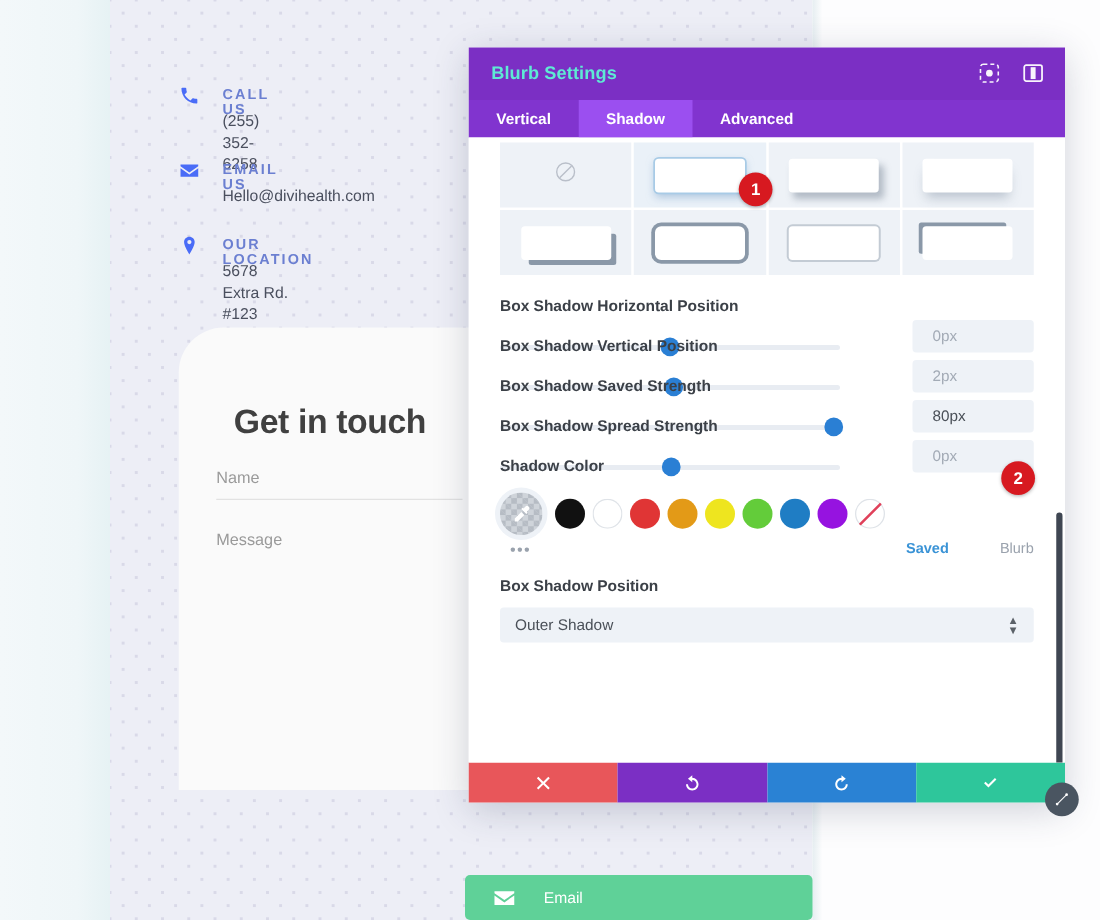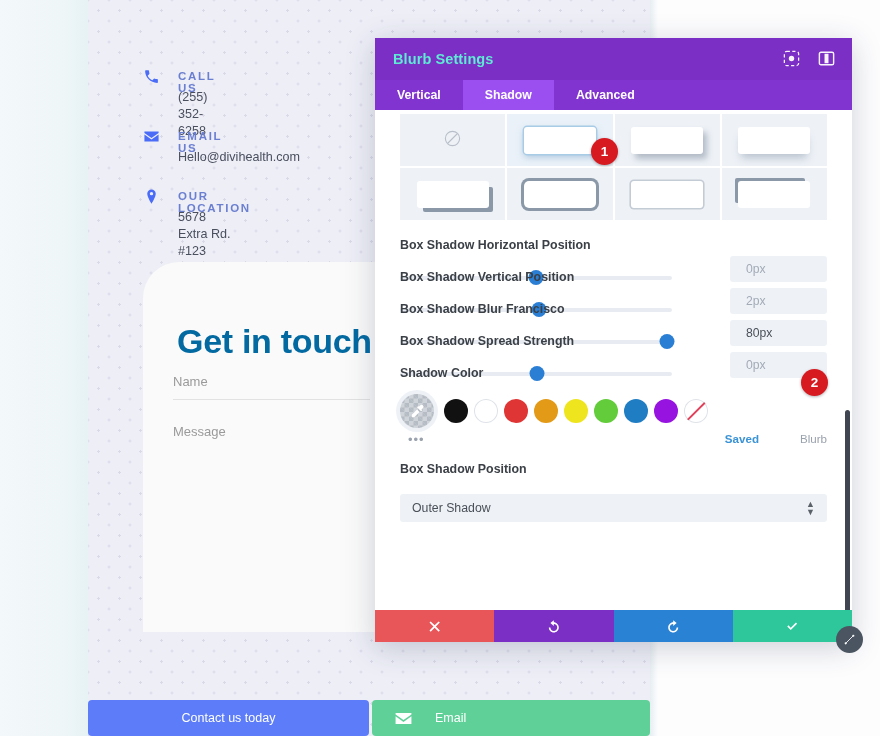--- a/index.html
+++ b/index.html
@@ -49,22 +49,22 @@
   .ci-value {
     position: absolute; left: 35px; top: 21px;
     font-size: 12.6px; color: #4a4f5e; line-height: 17px; white-space: pre-line;
   }
 
   .form-card {
     position: absolute; left: 143px; top: 262px; width: 430px; height: 370px;
     background: #fafafa; border-radius: 36px 0 0 0;
   }
   .form-title {
-    position: absolute; left: 34px; top: 60px;
-    font-size: 34px; font-weight: bold; color: #0369a1; letter-spacing: -0.3px;
+    position: absolute; left: 44px; top: 60px;
+    font-size: 27px; font-weight: bold; color: #404040; letter-spacing: -0.3px;
   }
   .form-field {
     position: absolute; left: 30px; width: 197px;
     border-bottom: 1px solid #e2e2e2;
     font-size: 13px; color: #9a9a9a; padding-bottom: 10px;
   }
   .form-field.msg { border-bottom: none; }
 
   .btn-row { position: absolute; left: 88px; top: 700px; width: 562px; height: 36px; }
   .btn {
@@ -162,21 +162,21 @@
   .sw.none::after {
     content: ""; position: absolute; left: -3px; top: 11px; width: 31px; height: 1.6px;
     background: #e0405a; transform: rotate(-45deg);
   }
   .sw-meta { position: relative; height: 18px; margin-top: 2px; }
   .dots { position: absolute; left: 8px; top: 2px; font-size: 13px; color: #9aa2ad; letter-spacing: 1px; }
   .saved { position: absolute; right: 68px; top: 2px; font-size: 11.6px; color: #3a93d6; font-weight: bold; }
   .recent { position: absolute; right: 0; top: 2px; font-size: 11.6px; color: #9aa2ad; }
 
   .selectbox {
-    margin-top: 18px; height: 28px; background: #eef2f7; border-radius: 3px;
+    margin-top: 10px; height: 28px; background: #eef2f7; border-radius: 3px;
     display: flex; align-items: center; padding: 0 12px;
     font-size: 12.3px; color: #4a5058; position: relative;
   }
   .selectbox .arrows { position: absolute; right: 12px; top: 6px; font-size: 9px; color: #5b6168; line-height: 8px; }
 
   
   .modal-footer { height: 32px; display: flex; }
   .fbtn { flex: 1; display: flex; align-items: center; justify-content: center; }
   .fbtn svg { width: 15px; height: 15px; fill: #fff; }
   .f-cancel { background: #e8565a; }
@@ -247,21 +247,20 @@
 San Francisco, CA 96120</span>
   </div>
 
   <div class="form-card">
     <div class="form-title">Get in touch</div>
     <div class="form-field" style="top:112px">Name</div>
     <div class="form-field msg" style="top:162px">Message</div>
   </div>
 
   <div class="btn-row">
-    <div class="btn blue">Contact us today</div>
     <div class="btn green">
       <svg viewBox="0 0 24 24">
           <path d="M2 5h20v2l-10 7L2 7V5zm0 4.3V19h20V9.3l-10 7-10-7z"></path>
         </svg>
       <span>Email</span>
     </div>
   </div>
 
   <div class="modal">
 
@@ -335,21 +334,21 @@
       <div class="ctl">
         <div class="ctl-label">Box Shadow Vertical Position</div>
         <div class="slider-wrap">
           <div class="track"></div>
           <div class="thumb" style="left:139px"></div>
           <div class="valbox">2px</div>
         </div>
       </div>
 
       <div class="ctl">
-        <div class="ctl-label">Box Shadow Blur Francisco</div>
+        <div class="ctl-label">Box Shadow Saved Strength</div>
         <div class="slider-wrap">
           <div class="track"></div>
           <div class="thumb" style="left:267px"></div>
           <div class="valbox filled">80px</div>
         </div>
       </div>
 
       <div class="ctl">
         <div class="ctl-label">Box Shadow Spread Strength</div>
         <div class="slider-wrap">

